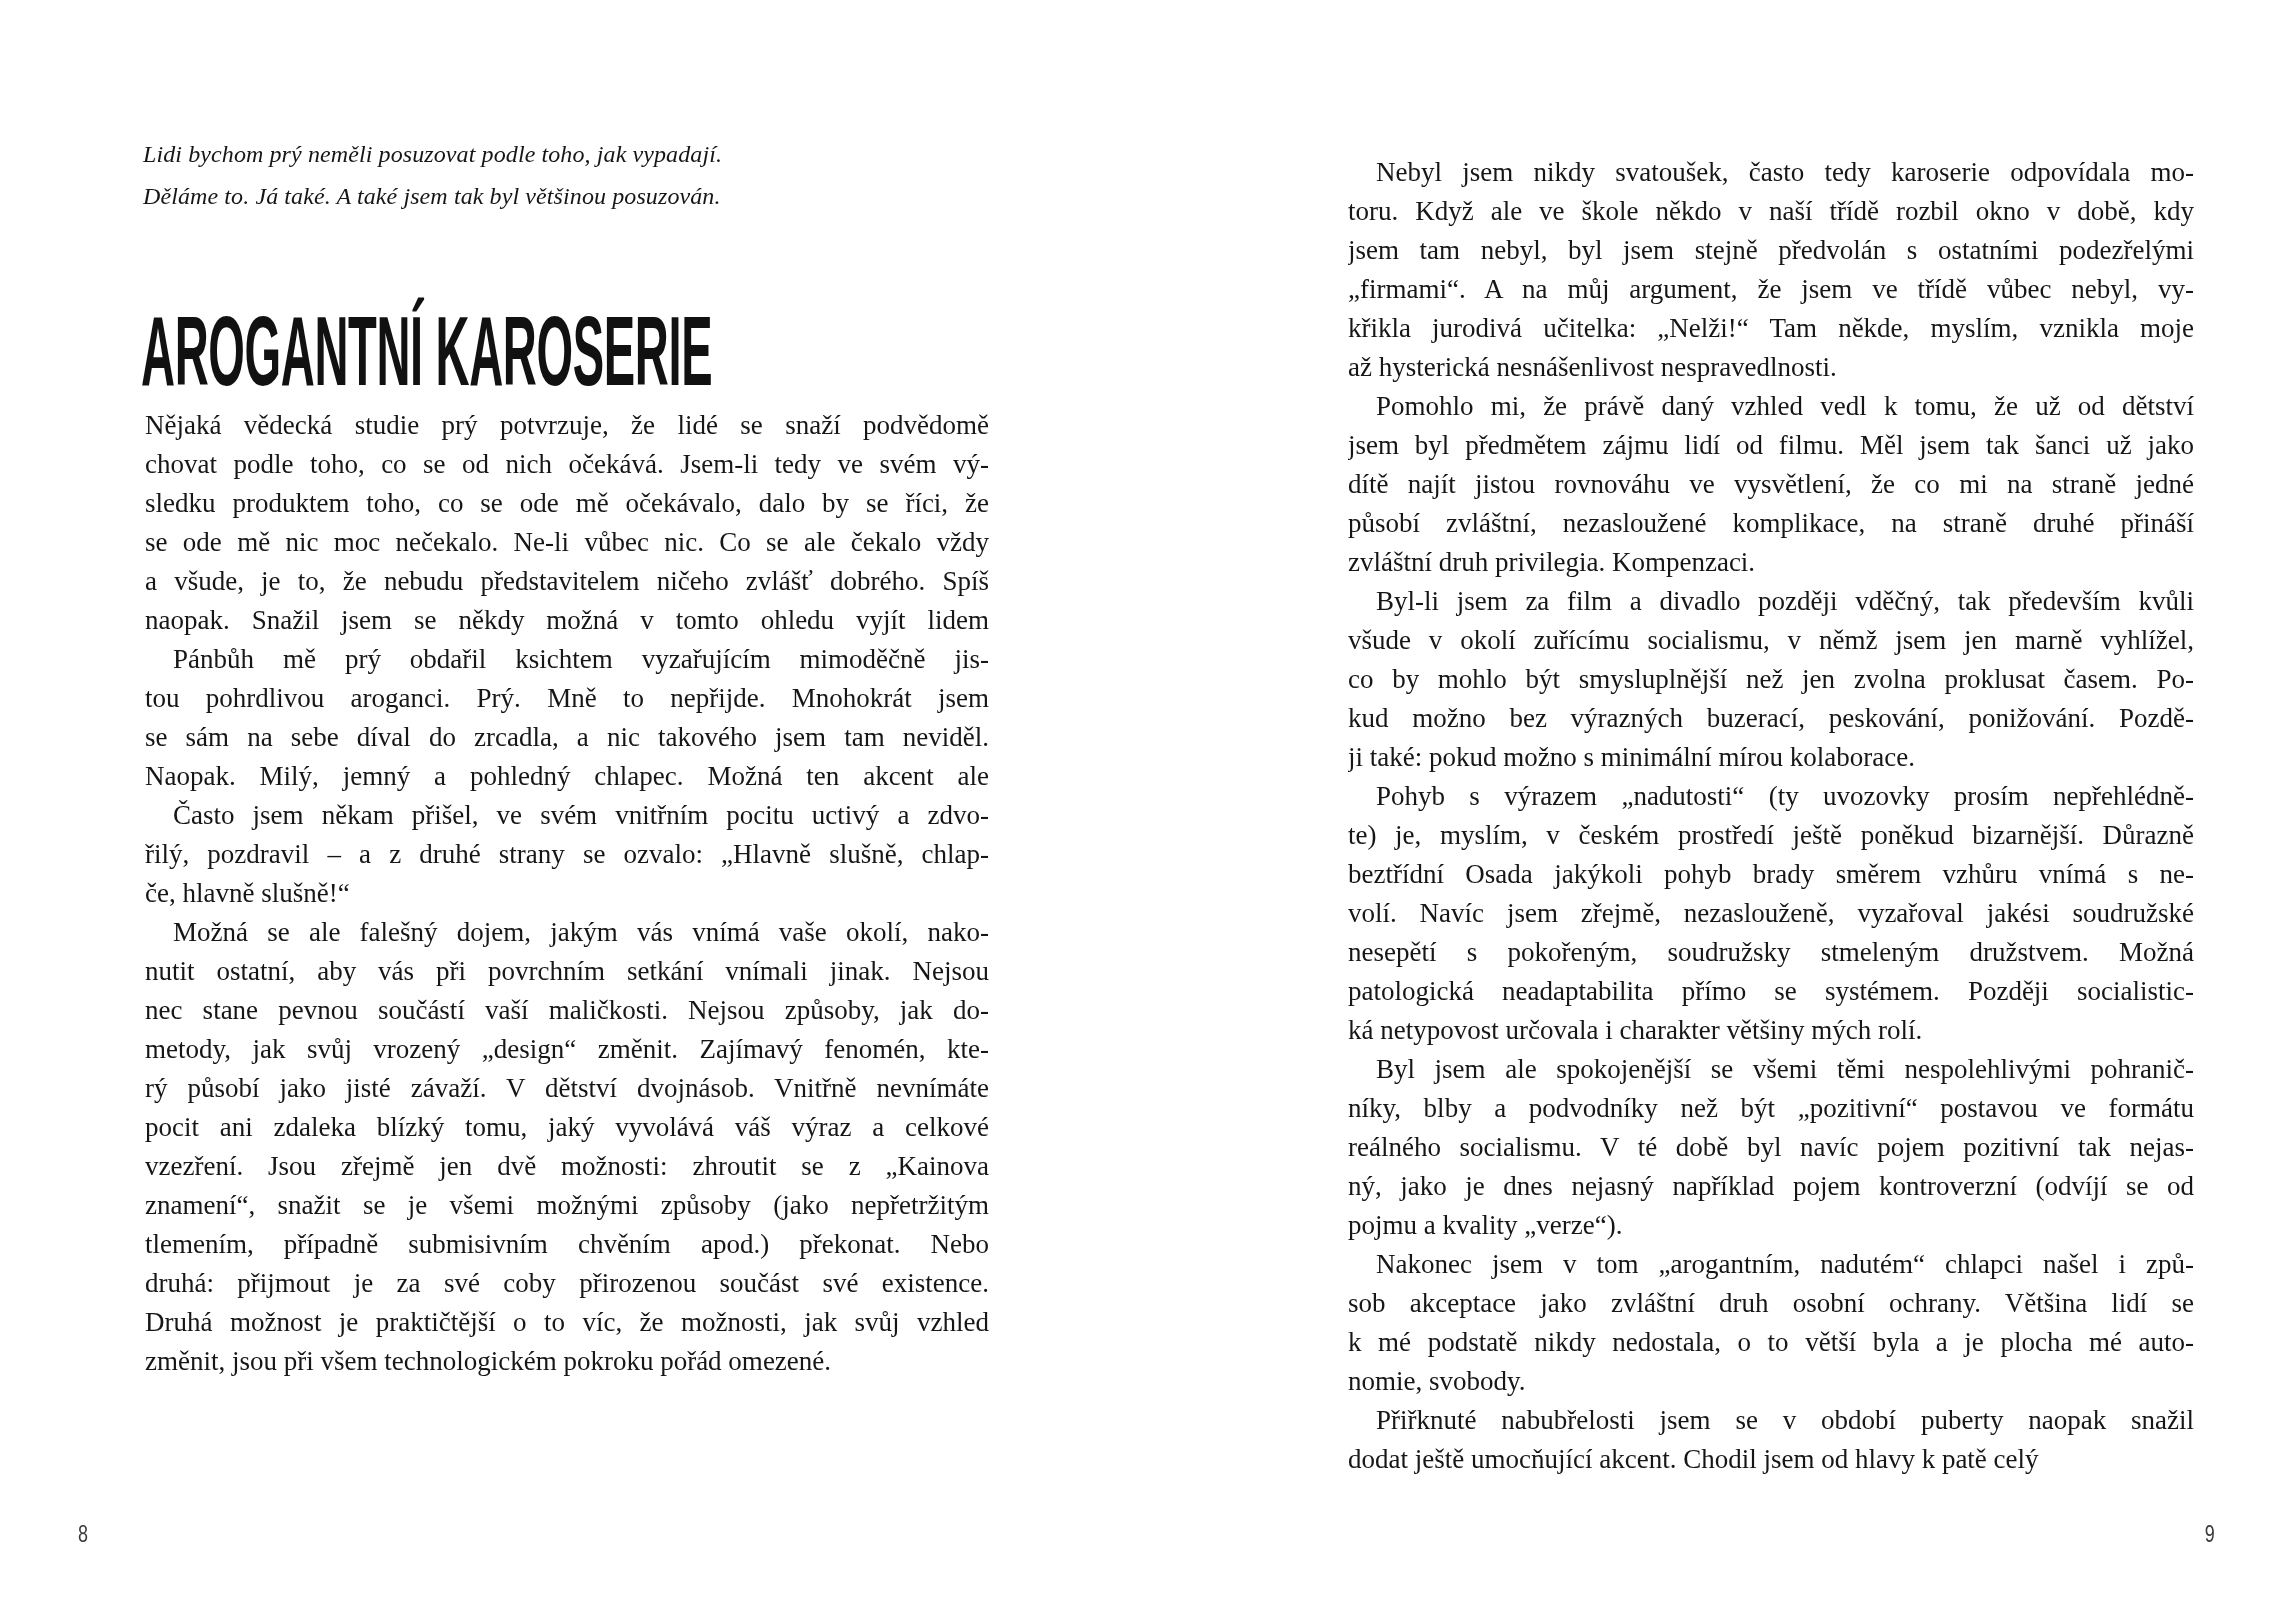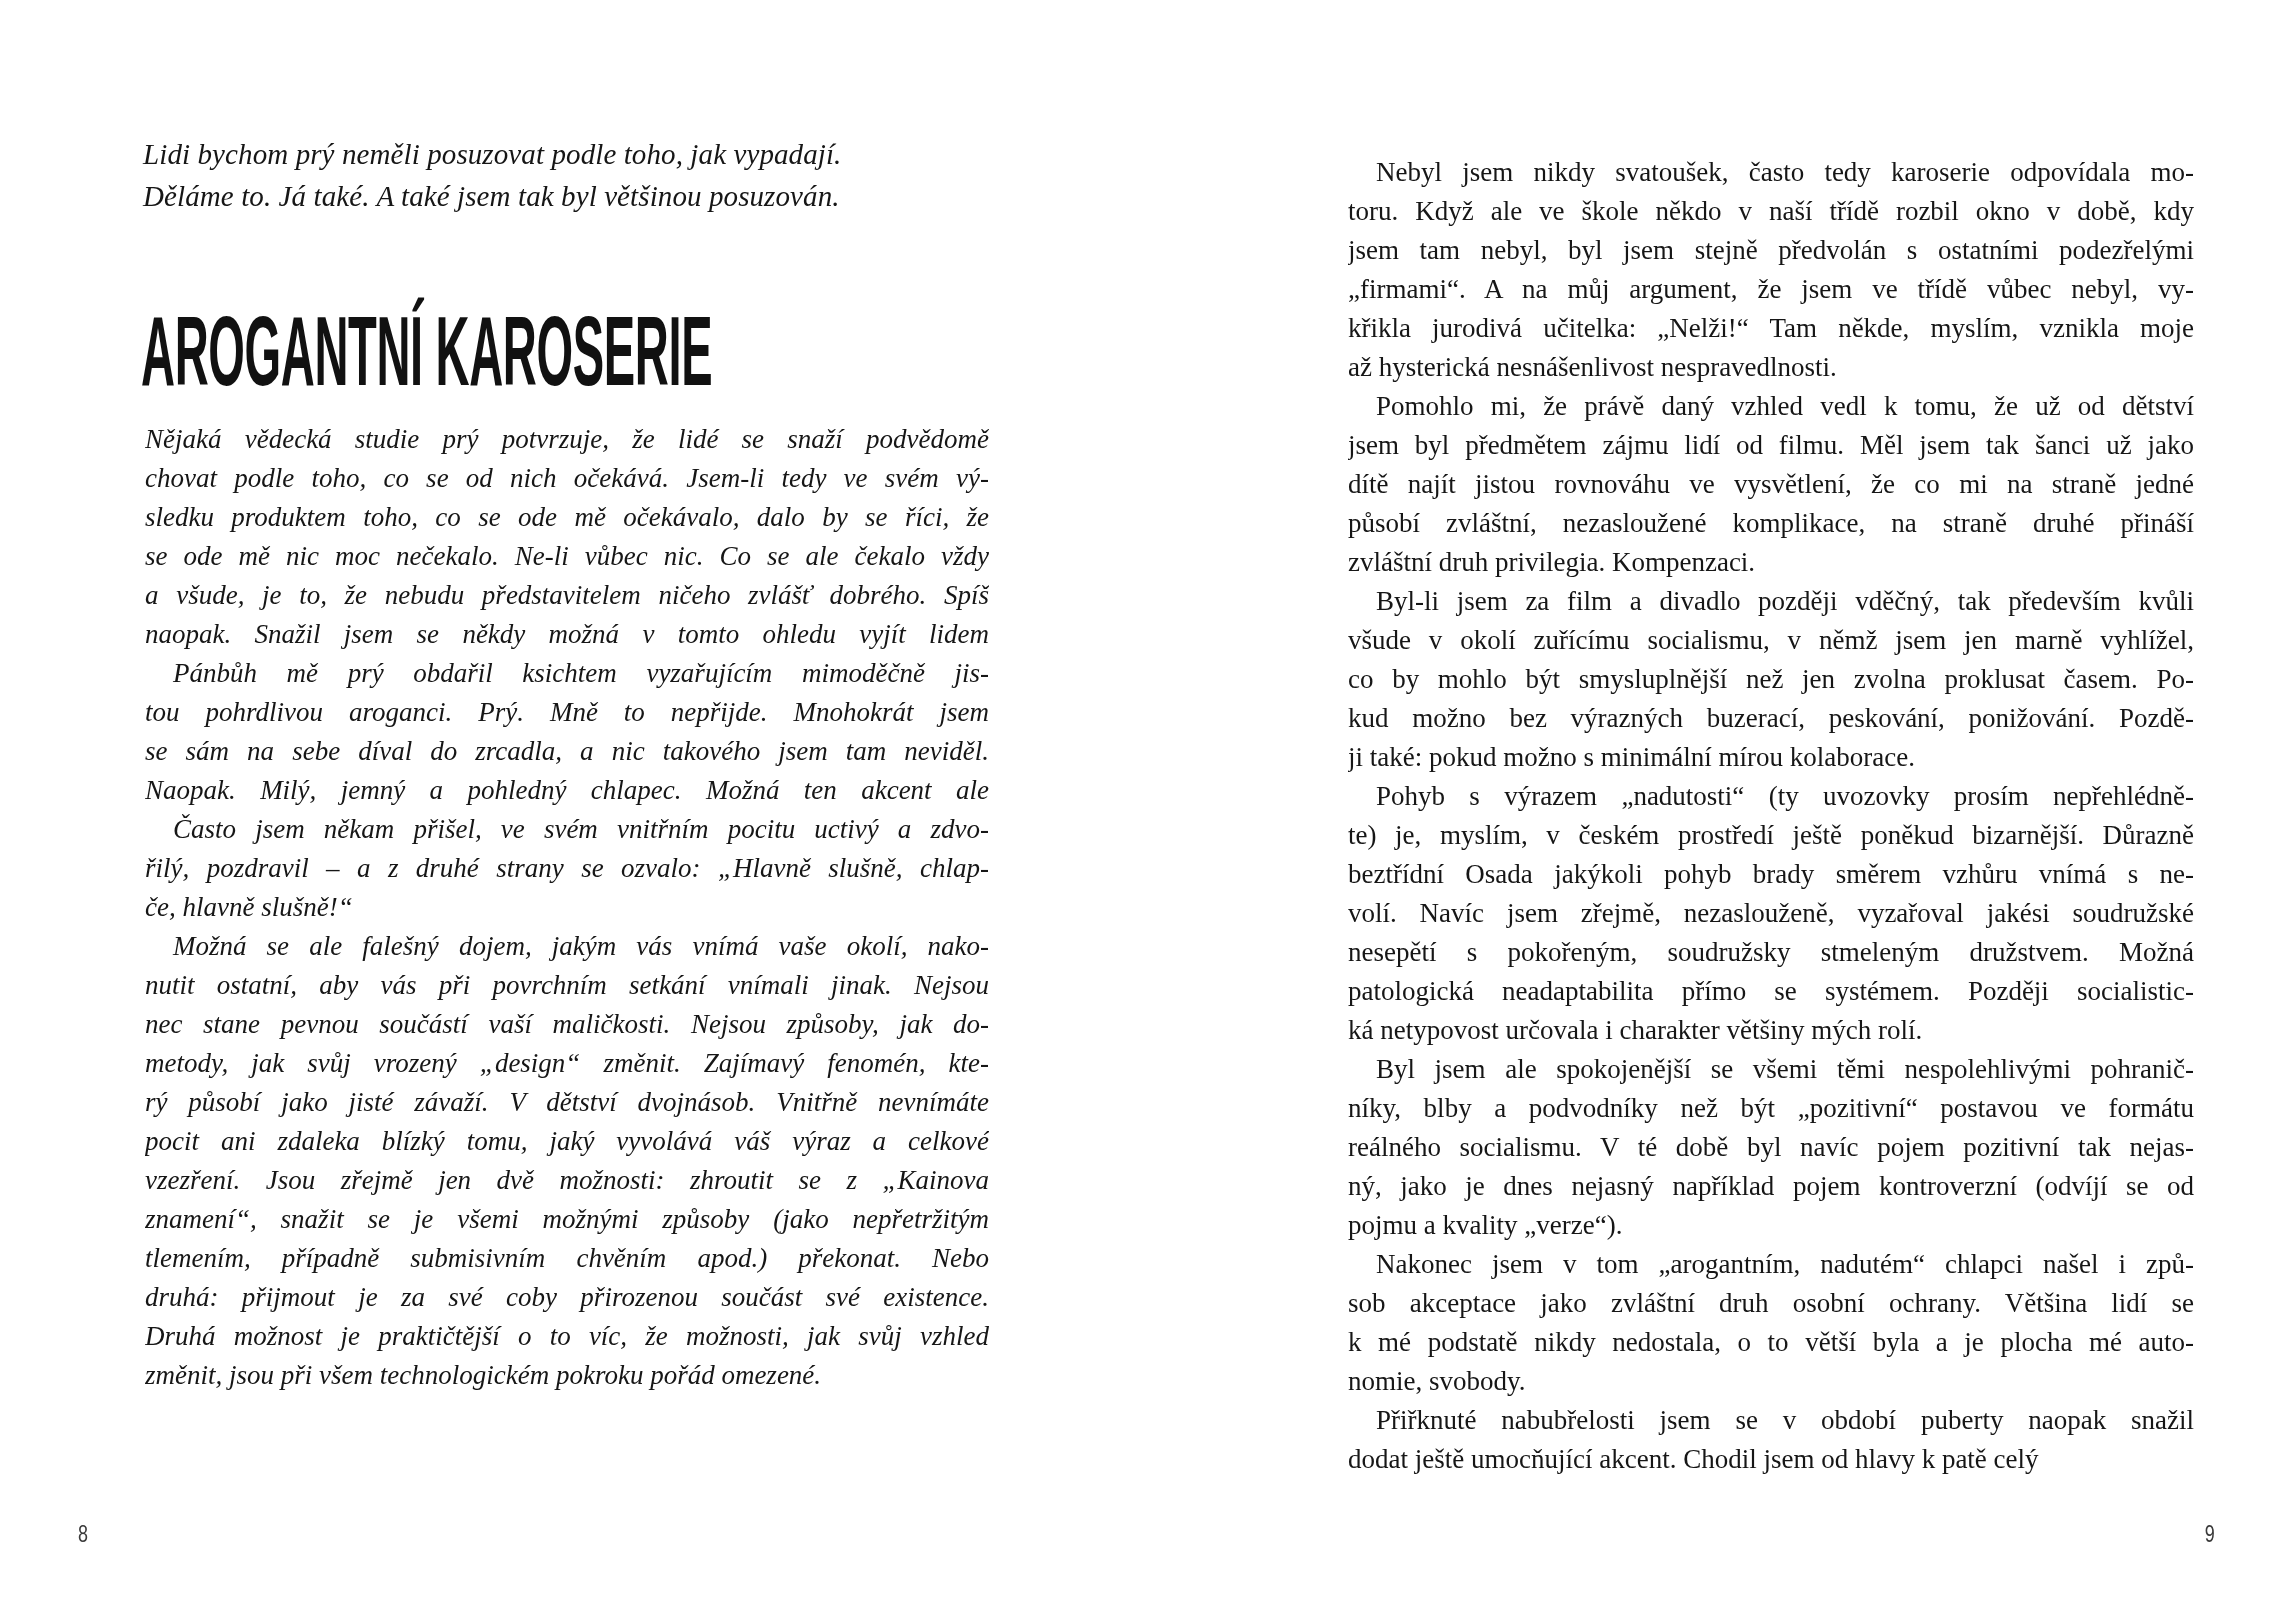--- a/index.html
+++ b/index.html
@@ -13,21 +13,21 @@
     overflow: hidden;
   }
   .page { position: absolute; inset: 0; }
 
   .epigraph {
     position: absolute;
     left: 143px;
     top: 133px;
     width: 846px;
     font-style: italic;
-    font-size: 29px;
+    font-size: 24px;
     line-height: 42px;
     letter-spacing: 0.1px;
   }
 
   .heading {
     position: absolute;
     left: 141px;
     top: 302px;
     margin: 0;
     width: 1474px;
@@ -36,21 +36,21 @@
     font-size: 98px;
     line-height: 98px;
     letter-spacing: -0.7px;
     transform: scaleX(0.48);
     transform-origin: left top;
     white-space: nowrap;
     color: #111111;
   }
 
   .body-col { position: absolute; }
-  .left-body  { left: 145px;  top: 420px; width: 844px; font-style: italic; }
+  .left-body  { left: 145px;  top: 406px; width: 844px; }
   .right-body { left: 1348px; top: 153px; width: 846px; }
 
   .bline {
     height: 39px;
     line-height: 39px;
     font-size: 27px;
     text-align: justify;
     text-align-last: justify;
     text-justify: inter-word;
     overflow: hidden;

